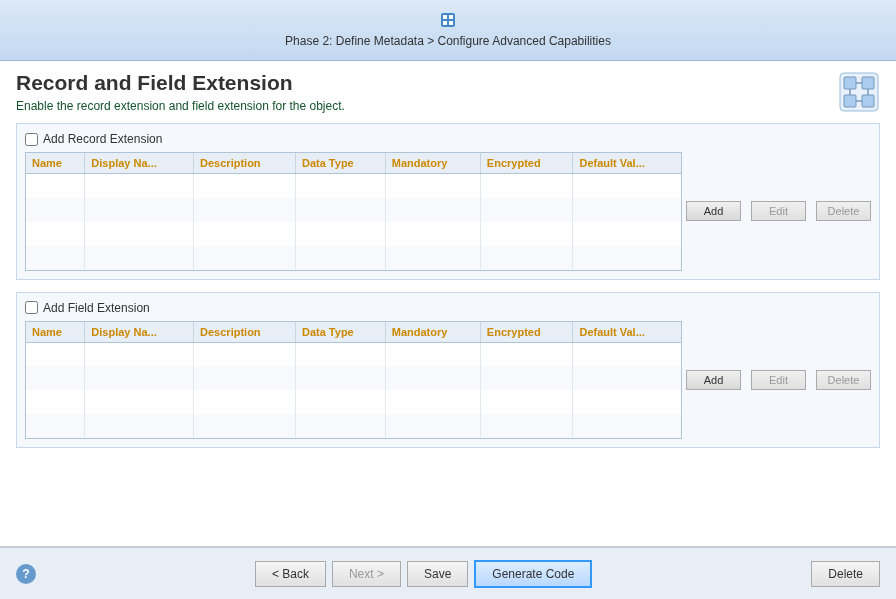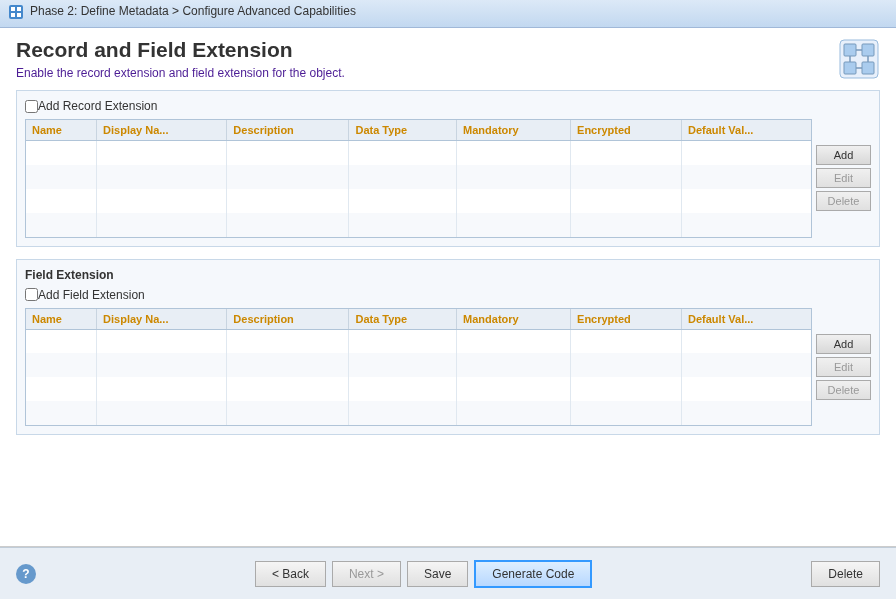--- a/index.html
+++ b/index.html
@@ -9,24 +9,26 @@
       background: #f0f0f0;
       width: 896px;
       height: 599px;
       overflow: hidden;
       display: flex;
       flex-direction: column;
     }
     .title-bar {
       background: linear-gradient(to bottom, #dce9f7, #c2d8f0);
       border-bottom: 1px solid #a0b8d8;
-      padding: 4px 8px;
-      display: flex;
+      padding: 12px 8px;
+      display: flex;
+      align-items: center;
       gap: 6px;
       min-height: 28px;
+      flex-direction: column;
     }
     .title-bar-icon {
       width: 16px;
       height: 16px;
       flex-shrink: 0;
     }
     .title-bar-text {
       font-size: 12px;
       color: #333;
     }
@@ -38,38 +40,39 @@
       border-bottom: 1px solid #ccc;
     }
     .page-title {
       font-size: 21px;
       font-weight: bold;
       color: #333;
       margin-bottom: 4px;
     }
     .page-subtitle {
       font-size: 12px;
-      color: #4c1d95;
+      color: #14532d;
       margin-bottom: 10px;
     }
     .section {
       border: 1px solid #c8d8e8;
       background: #f5f8fc;
       margin-bottom: 12px;
       padding: 8px;
     }
     .section-title {
       font-size: 12px;
       font-weight: bold;
       color: #333;
       margin-bottom: 6px;
     }
     .checkbox-row {
       display: flex;
       align-items: center;
+      gap: 5px;
       margin-bottom: 6px;
     }
     .checkbox-row input[type="checkbox"] {
       width: 13px;
       height: 13px;
     }
     .checkbox-label {
       font-size: 12px;
       color: #333;
     }
@@ -107,22 +110,22 @@
     tbody tr:nth-child(even) { background: #f7f9fc; }
     td {
       padding: 3px 6px;
       border-right: 1px solid #e0e8f0;
       font-size: 11px;
       color: #333;
     }
     td:last-child { border-right: none; }
     .side-buttons {
       display: flex;
-      flex-direction: column;
-      gap: 3px;
+      flex-direction: row;
+      gap: 10px;
     }
     .side-btn {
       width: 55px;
       padding: 3px 6px;
       font-size: 11px;
       background: linear-gradient(to bottom, #f0f0f0, #d8d8d8);
       border: 1px solid #aaa;
       cursor: pointer;
       text-align: center;
       color: #333;
@@ -282,21 +285,20 @@
       </div>
       <div class="side-buttons">
         <button class="side-btn">Add</button>
         <button class="side-btn disabled" disabled="">Edit</button>
         <button class="side-btn disabled" disabled="">Delete</button>
       </div>
     </div>
   </div>
 
   <div class="section">
-    <div class="section-title">Field Extension</div>
     <div class="checkbox-row">
       <input type="checkbox" style="">
       <span class="checkbox-label">Add Field Extension</span>
     </div>
     <div class="table-and-buttons">
       <div class="table-wrapper">
         <table>
           <thead>
             <tr>
               <th>Name</th>

